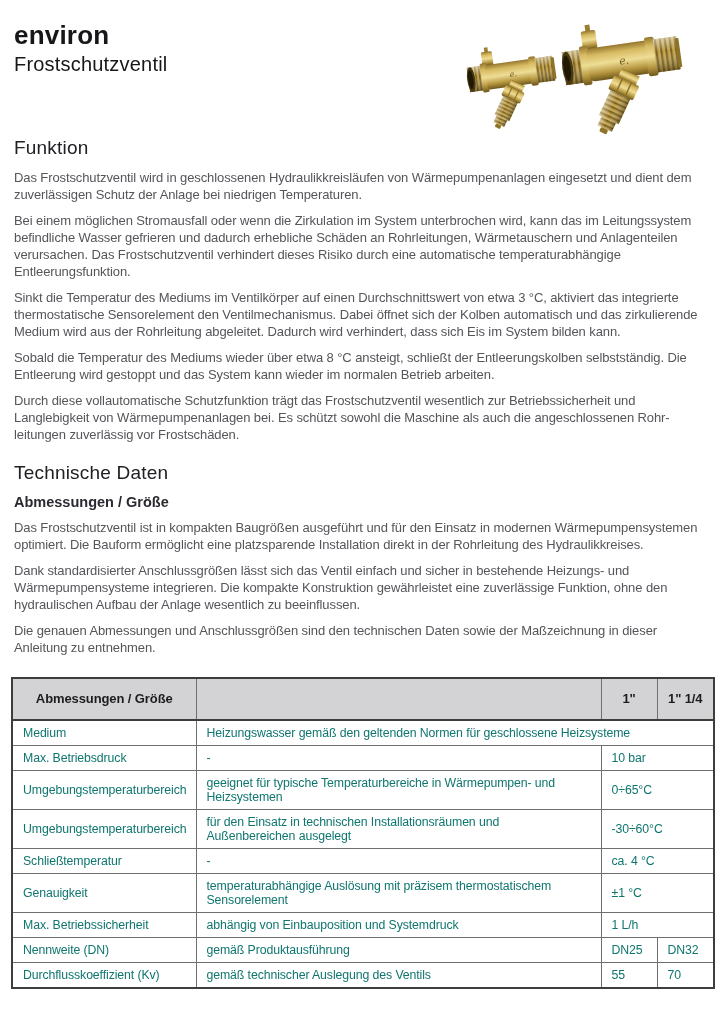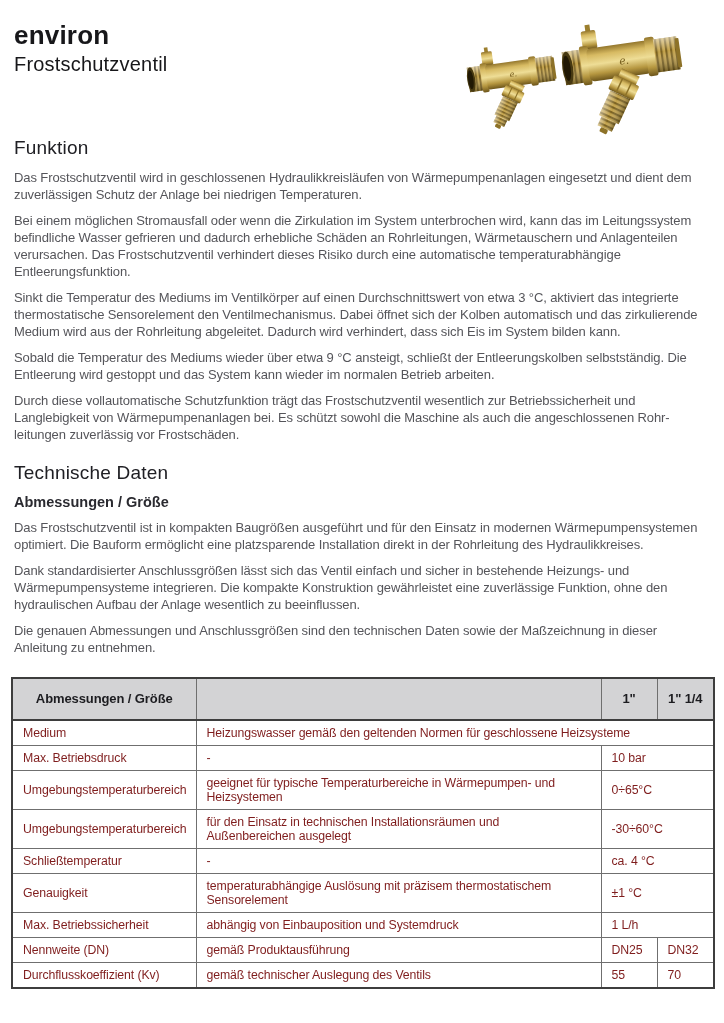--- a/index.html
+++ b/index.html
@@ -23,21 +23,21 @@
   h2.td { margin-top:19px; }
   h3 { font-size:14.5px; font-weight:bold; color:#2a2a30; margin:0 0 9px 0; }
   p  { font-size:13px; line-height:17px; margin:0 0 9px 0; letter-spacing:-0.1px; color:#55555a; }
   
   .tabwrap { position:absolute; left:11px; top:677px; background:#fff; }
   table.tech { border-collapse:collapse; width:702px; table-layout:fixed; border:2px solid #3d3d3d; }
   table.tech th, table.tech td {
     border:1px solid #6f6f6f;
     font-size:12.3px; line-height:14px;
     padding:5px 10px;
-    color:#7f1d1d;
+    color:#0f766e;
     letter-spacing:-0.1px;
     vertical-align:middle;
     overflow:hidden;
   }
   table.tech thead th {
     background:#d3d3d5;
     color:#1c1c20;
     font-size:13px; font-weight:bold;
     height:30px;
     border-bottom:2px solid #3d3d3d;
@@ -114,21 +114,21 @@
       <use href="#valve" transform="translate(8,34) rotate(-8) scale(0.73)"></use>
       <use href="#valve" transform="translate(102,12) rotate(-8) scale(0.98)"></use>
     </svg>
   </div>
 
   <section>
     <h2>Funktion</h2>
     <p>Das Frostschutzventil wird in geschlossenen Hydraulikkreisläufen von Wärmepumpenanlagen eingesetzt und dient dem zuverlässigen Schutz der Anlage bei niedrigen Temperaturen.</p>
     <p>Bei einem möglichen Stromausfall oder wenn die Zirkulation im System unterbrochen wird, kann das im Leitungs­system befindliche Wasser gefrieren und dadurch erhebliche Schäden an Rohrleitungen, Wärmetauschern und Anlagenteilen verursachen. Das Frostschutzventil verhindert dieses Risiko durch eine automatische temperatur­abhängige Entleerungsfunktion.</p>
     <p>Sinkt die Temperatur des Mediums im Ventilkörper auf einen Durchschnittswert von etwa 3 °C, aktiviert das integ­rierte thermostatische Sensorelement den Ventilmechanismus. Dabei öffnet sich der Kolben automatisch und das zirkulierende Medium wird aus der Rohrleitung abgeleitet. Dadurch wird verhindert, dass sich Eis im System bilden kann.</p>
-    <p>Sobald die Temperatur des Mediums wieder über etwa 9 °C ansteigt, schließt der Entleerungskolben selbstständig. Die Entleerung wird gestoppt und das System kann wieder im normalen Betrieb arbeiten.</p>
+    <p>Sobald die Temperatur des Mediums wieder über etwa 8 °C ansteigt, schließt der Entleerungskolben selbstständig. Die Entleerung wird gestoppt und das System kann wieder im normalen Betrieb arbeiten.</p>
     <p>Durch diese vollautomatische Schutzfunktion trägt das Frostschutzventil wesentlich zur Betriebssicherheit und Langlebigkeit von Wärmepumpenanlagen bei. Es schützt sowohl die Maschine als auch die angeschlossenen Rohr­leitungen zuverlässig vor Frostschäden.</p>
   </section>
 
   <section>
     <h2 class="td">Technische Daten</h2>
     <h3>Abmessungen / Größe</h3>
     <p>Das Frostschutzventil ist in kompakten Baugrößen ausgeführt und für den Einsatz in modernen Wärmepumpen­systemen optimiert. Die Bauform ermöglicht eine platzsparende Installation direkt in der Rohrleitung des Hydrau­likkreises.</p>
     <p>Dank standardisierter Anschlussgrößen lässt sich das Ventil einfach und sicher in bestehende Heizungs- und Wärmepumpensysteme integrieren. Die kompakte Konstruktion gewährleistet eine zuverlässige Funktion, ohne den hydraulischen Aufbau der Anlage wesentlich zu beeinflussen.</p>
     <p>Die genauen Abmessungen und Anschlussgrößen sind den technischen Daten sowie der Maßzeichnung in dieser Anleitung zu entnehmen.</p>
   </section>

